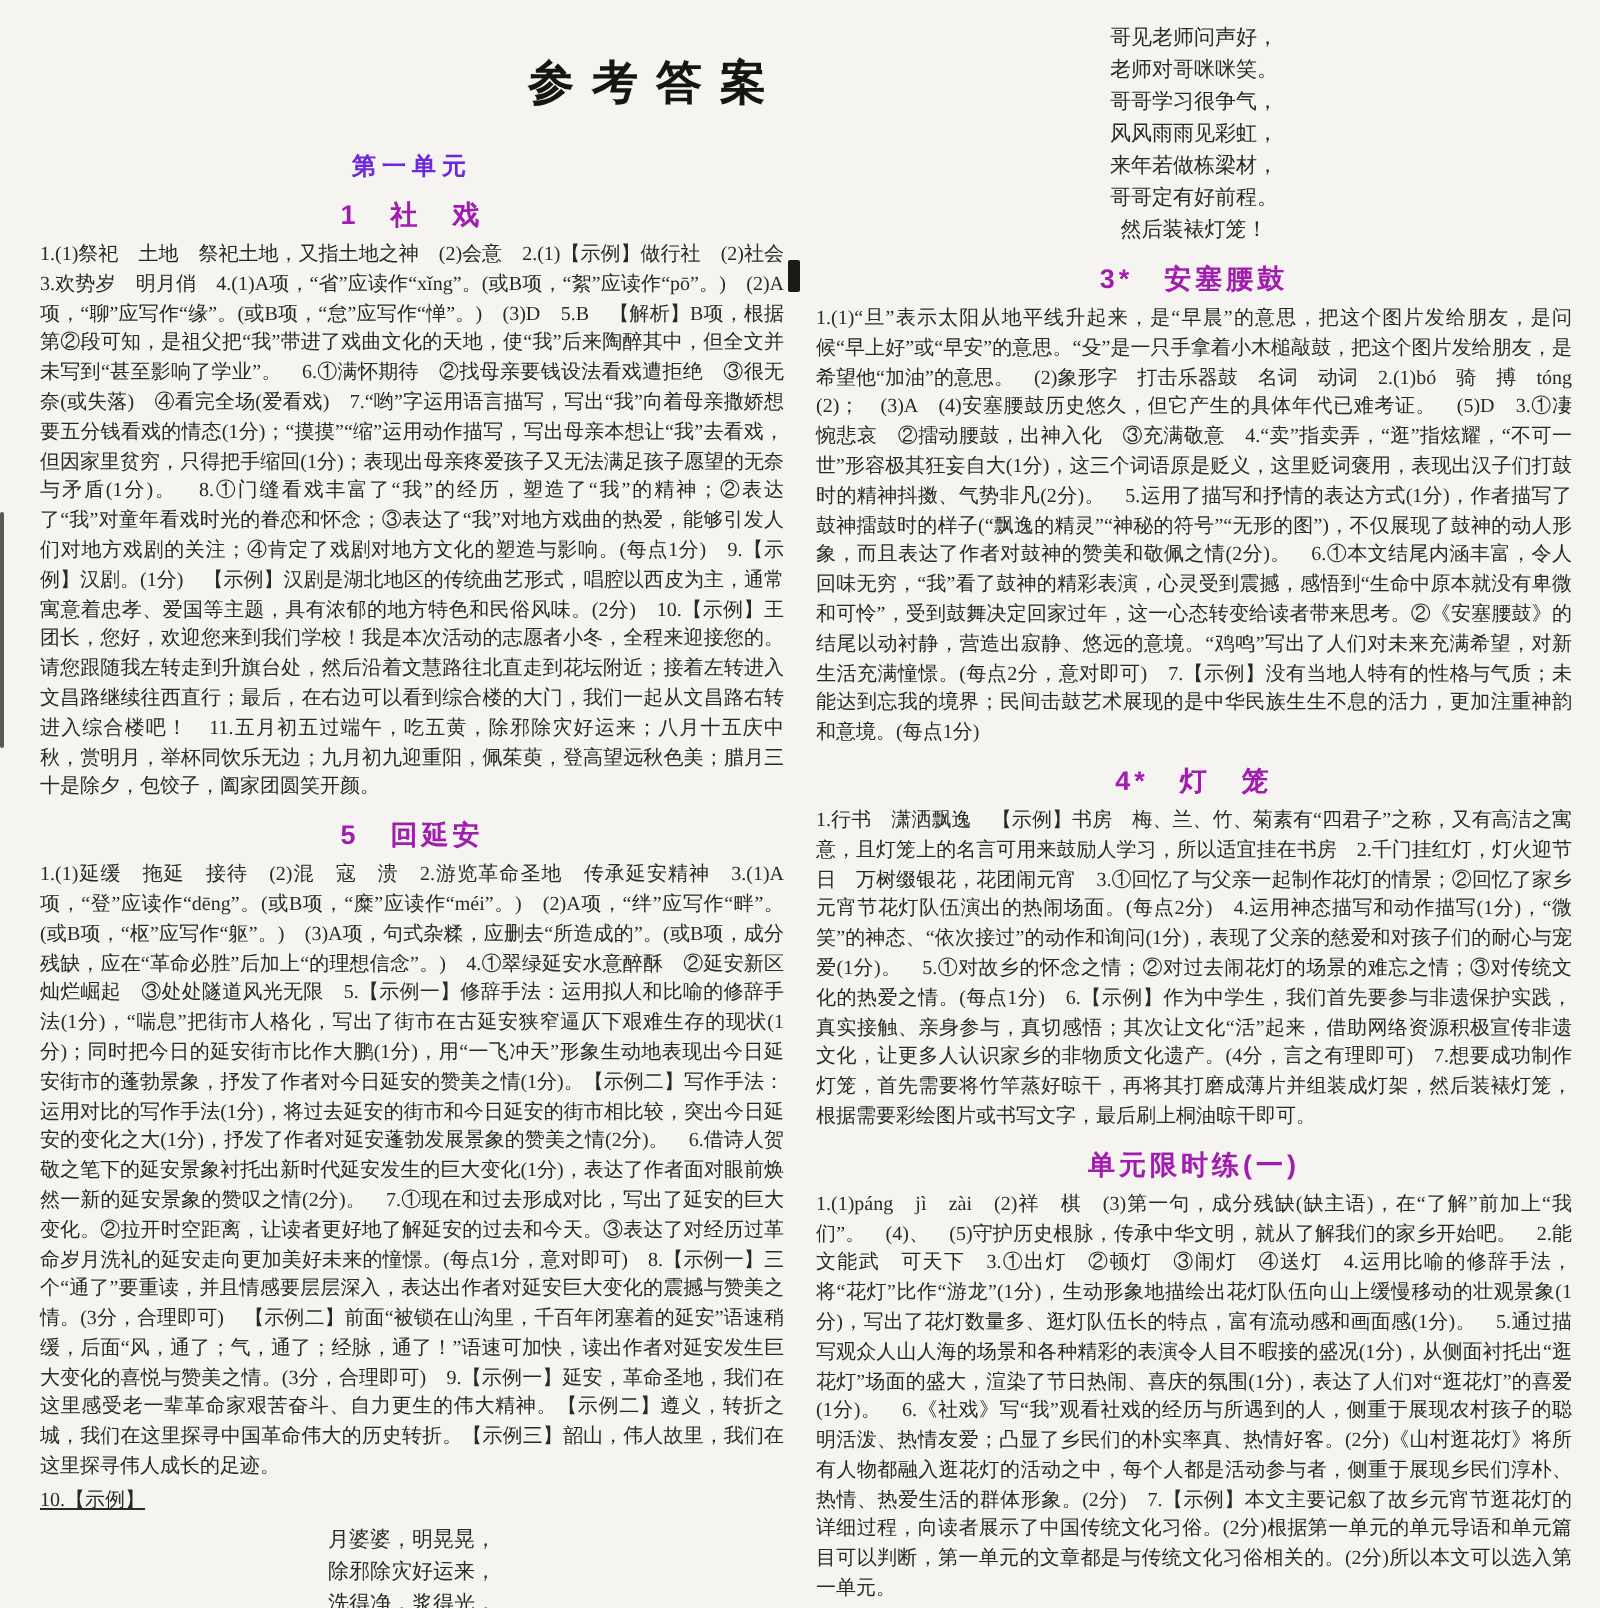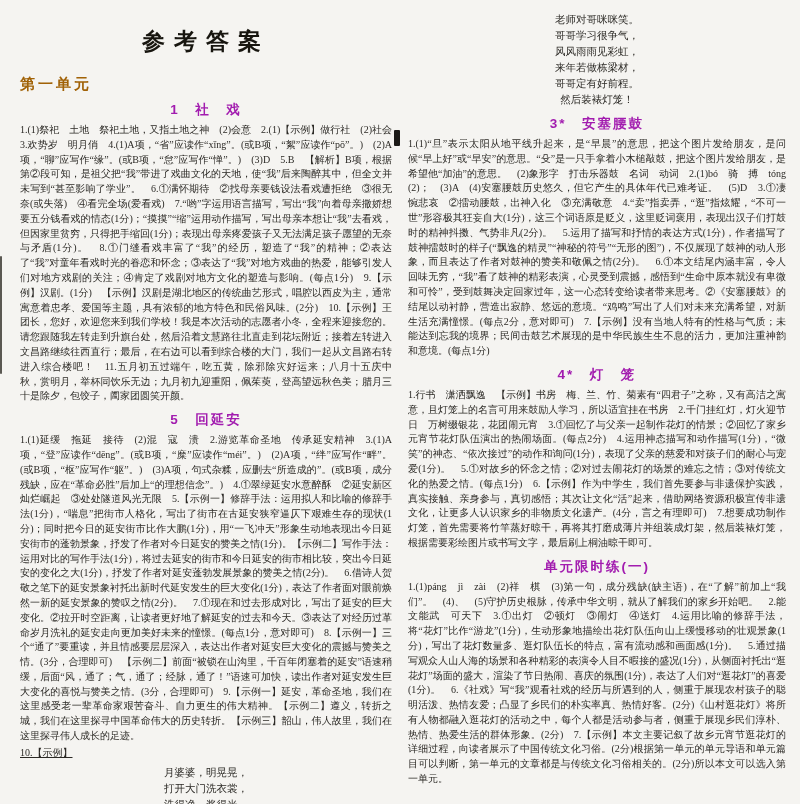--- a/index.html
+++ b/index.html
@@ -10,27 +10,27 @@
     overflow:hidden;
     font-family:"Liberation Serif","DejaVu Serif",serif;
     color:#2b2925;
   }
   .col{position:absolute;top:0;}
   .col-left{left:20px;width:372px;padding-top:26px;}
   .col-right{left:408px;width:378px;padding-top:8px;}
   .h1{
     font-family:"Liberation Sans","DejaVu Sans",sans-serif;
     font-weight:bold;font-size:23px;letter-spacing:9px;
-    text-align:center;color:#17150f;
+    text-align:right;color:#17150f;
     margin:0 0 18px 0;
   }
   .h2{
     font-family:"Liberation Sans","DejaVu Sans",sans-serif;
-    font-weight:bold;font-size:15px;letter-spacing:3px;
-    text-align:left;color:#a16207;
+    font-weight:bold;font-size:12px;letter-spacing:3px;
+    text-align:center;color:#6d28d9;
     margin:6px 0 2px 0;
   }
   .h3{
     font-family:"Liberation Sans","DejaVu Sans",sans-serif;
     font-weight:bold;font-size:13.5px;letter-spacing:2px;
     text-align:center;color:#a21caf;
     margin:7px 0 4px 0;
   }
   .para{
     font-size:10px;line-height:14.8px;
@@ -61,26 +61,27 @@
   <div class="col col-left">
       <div class="h1">参考答案</div>
       <div class="h2">第一单元</div>
       <div class="h3">1　社　戏</div>
       <div class="para">1.(1)祭祀　土地　祭祀土地，又指土地之神　(2)会意　2.(1)【示例】做行社　(2)社会　3.欢势岁　明月俏　4.(1)A项，“省”应读作“xǐng”。(或B项，“絮”应读作“pō”。)　(2)A项，“聊”应写作“缘”。(或B项，“怠”应写作“惮”。)　(3)D　5.B　【解析】B项，根据第②段可知，是祖父把“我”带进了戏曲文化的天地，使“我”后来陶醉其中，但全文并未写到“甚至影响了学业”。　6.①满怀期待　②找母亲要钱设法看戏遭拒绝　③很无奈(或失落)　④看完全场(爱看戏)　7.“哟”字运用语言描写，写出“我”向着母亲撒娇想要五分钱看戏的情态(1分)；“摸摸”“缩”运用动作描写，写出母亲本想让“我”去看戏，但因家里贫穷，只得把手缩回(1分)；表现出母亲疼爱孩子又无法满足孩子愿望的无奈与矛盾(1分)。　8.①门缝看戏丰富了“我”的经历，塑造了“我”的精神；②表达了“我”对童年看戏时光的眷恋和怀念；③表达了“我”对地方戏曲的热爱，能够引发人们对地方戏剧的关注；④肯定了戏剧对地方文化的塑造与影响。(每点1分)　9.【示例】汉剧。(1分)　【示例】汉剧是湖北地区的传统曲艺形式，唱腔以西皮为主，通常寓意着忠孝、爱国等主题，具有浓郁的地方特色和民俗风味。(2分)　10.【示例】王团长，您好，欢迎您来到我们学校！我是本次活动的志愿者小冬，全程来迎接您的。请您跟随我左转走到升旗台处，然后沿着文慧路往北直走到花坛附近；接着左转进入文昌路继续往西直行；最后，在右边可以看到综合楼的大门，我们一起从文昌路右转进入综合楼吧！　11.五月初五过端午，吃五黄，除邪除灾好运来；八月十五庆中秋，赏明月，举杯同饮乐无边；九月初九迎重阳，佩茱萸，登高望远秋色美；腊月三十是除夕，包饺子，阖家团圆笑开颜。</div>
       <div class="h3">5　回延安</div>
       <div class="para">1.(1)延缓　拖延　接待　(2)混　寇　溃　2.游览革命圣地　传承延安精神　3.(1)A项，“登”应读作“dēng”。(或B项，“糜”应读作“méi”。)　(2)A项，“绊”应写作“畔”。(或B项，“枢”应写作“躯”。)　(3)A项，句式杂糅，应删去“所造成的”。(或B项，成分残缺，应在“革命必胜”后加上“的理想信念”。)　4.①翠绿延安水意醉酥　②延安新区灿烂崛起　③处处隧道风光无限　5.【示例一】修辞手法：运用拟人和比喻的修辞手法(1分)，“喘息”把街市人格化，写出了街市在古延安狭窄逼仄下艰难生存的现状(1分)；同时把今日的延安街市比作大鹏(1分)，用“一飞冲天”形象生动地表现出今日延安街市的蓬勃景象，抒发了作者对今日延安的赞美之情(1分)。【示例二】写作手法：运用对比的写作手法(1分)，将过去延安的街市和今日延安的街市相比较，突出今日延安的变化之大(1分)，抒发了作者对延安蓬勃发展景象的赞美之情(2分)。　6.借诗人贺敬之笔下的延安景象衬托出新时代延安发生的巨大变化(1分)，表达了作者面对眼前焕然一新的延安景象的赞叹之情(2分)。　7.①现在和过去形成对比，写出了延安的巨大变化。②拉开时空距离，让读者更好地了解延安的过去和今天。③表达了对经历过革命岁月洗礼的延安走向更加美好未来的憧憬。(每点1分，意对即可)　8.【示例一】三个“通了”要重读，并且情感要层层深入，表达出作者对延安巨大变化的震撼与赞美之情。(3分，合理即可)　【示例二】前面“被锁在山沟里，千百年闭塞着的延安”语速稍缓，后面“风，通了；气，通了；经脉，通了！”语速可加快，读出作者对延安发生巨大变化的喜悦与赞美之情。(3分，合理即可)　9.【示例一】延安，革命圣地，我们在这里感受老一辈革命家艰苦奋斗、自力更生的伟大精神。【示例二】遵义，转折之城，我们在这里探寻中国革命伟大的历史转折。【示例三】韶山，伟人故里，我们在这里探寻伟人成长的足迹。</div>
       <div class="line">10.【示例】</div>
       <div class="poem">
         <div class="poem-line">月婆婆，明晃晃，</div>
-        <div class="poem-line">打开大门洗衣裳，</div>
+        <div class="poem-line">除邪除灾好运来，</div>
         <div class="poem-line">洗得净，浆得光，</div>
       </div>
     </div>
   <div class="col col-right">
       <div class="poem">
+        <div class="poem-line">哥见老师问声好，</div>
         <div class="poem-line">老师对哥咪咪笑。</div>
         <div class="poem-line">哥哥学习很争气，</div>
         <div class="poem-line">风风雨雨见彩虹，</div>
         <div class="poem-line">来年若做栋梁材，</div>
         <div class="poem-line">哥哥定有好前程。</div>
         <div class="poem-line">然后装裱灯笼！</div>
       </div>
       <div class="h3">3*　安塞腰鼓</div>
       <div class="para">1.(1)“旦”表示太阳从地平线升起来，是“早晨”的意思，把这个图片发给朋友，是问候“早上好”或“早安”的意思。“殳”是一只手拿着小木槌敲鼓，把这个图片发给朋友，是希望他“加油”的意思。　(2)象形字　打击乐器鼓　名词　动词　2.(1)bó　骑　搏　tóng　(2)；　(3)A　(4)安塞腰鼓历史悠久，但它产生的具体年代已难考证。　(5)D　3.①凄惋悲哀　②擂动腰鼓，出神入化　③充满敬意　4.“卖”指卖弄，“逛”指炫耀，“不可一世”形容极其狂妄自大(1分)，这三个词语原是贬义，这里贬词褒用，表现出汉子们打鼓时的精神抖擞、气势非凡(2分)。　5.运用了描写和抒情的表达方式(1分)，作者描写了鼓神擂鼓时的样子(“飘逸的精灵”“神秘的符号”“无形的图”)，不仅展现了鼓神的动人形象，而且表达了作者对鼓神的赞美和敬佩之情(2分)。　6.①本文结尾内涵丰富，令人回味无穷，“我”看了鼓神的精彩表演，心灵受到震撼，感悟到“生命中原本就没有卑微和可怜”，受到鼓舞决定回家过年，这一心态转变给读者带来思考。②《安塞腰鼓》的结尾以动衬静，营造出寂静、悠远的意境。“鸡鸣”写出了人们对未来充满希望，对新生活充满憧憬。(每点2分，意对即可)　7.【示例】没有当地人特有的性格与气质；未能达到忘我的境界；民间击鼓艺术展现的是中华民族生生不息的活力，更加注重神韵和意境。(每点1分)</div>
       <div class="h3">4*　灯　笼</div>

